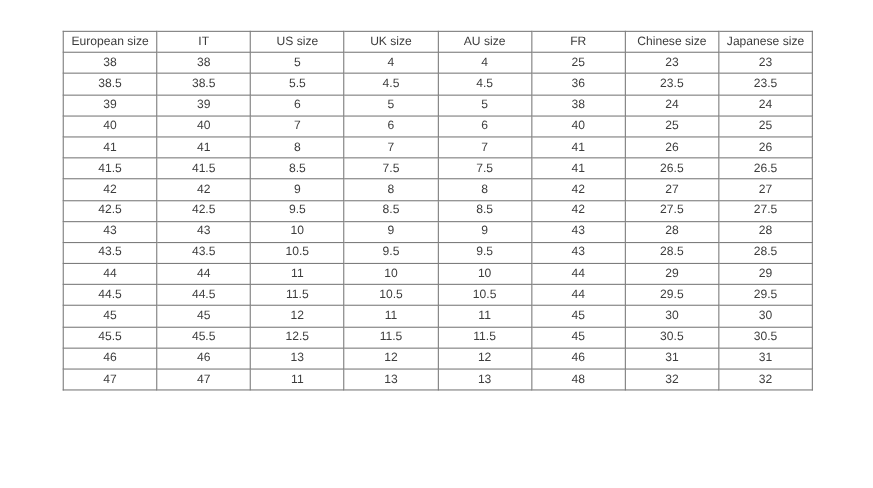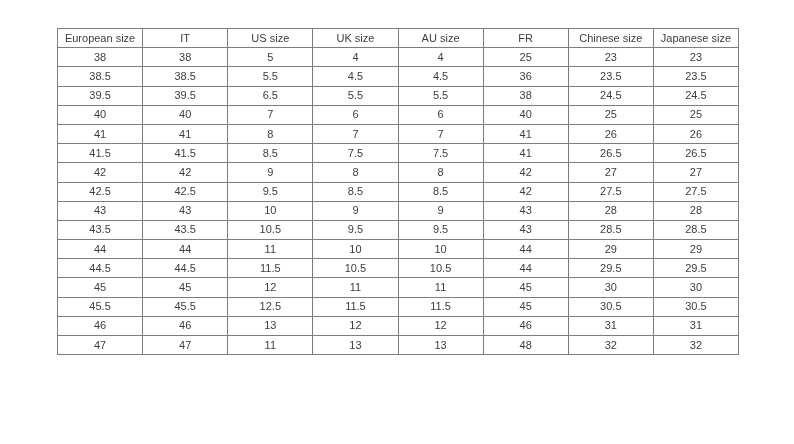--- a/index.html
+++ b/index.html
@@ -81,28 +81,28 @@
             <td>38.5</td>
             <td>38.5</td>
             <td>5.5</td>
             <td>4.5</td>
             <td>4.5</td>
             <td>36</td>
             <td>23.5</td>
             <td>23.5</td>
           </tr>
           <tr>
-            <td>39.5</td>
-            <td>39.5</td>
-            <td>6.5</td>
-            <td>5.5</td>
-            <td>5.5</td>
+            <td>39</td>
+            <td>39</td>
+            <td>6</td>
+            <td>5</td>
+            <td>5</td>
             <td>38</td>
-            <td>24.5</td>
-            <td>24.5</td>
+            <td>24</td>
+            <td>24</td>
           </tr>
           <tr>
             <td>40</td>
             <td>40</td>
             <td>7</td>
             <td>6</td>
             <td>6</td>
             <td>40</td>
             <td>25</td>
             <td>25</td>

